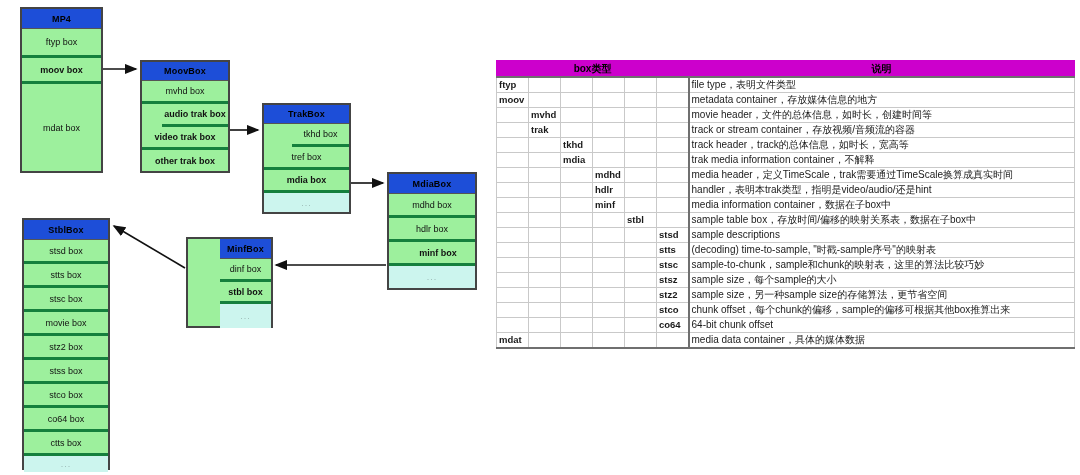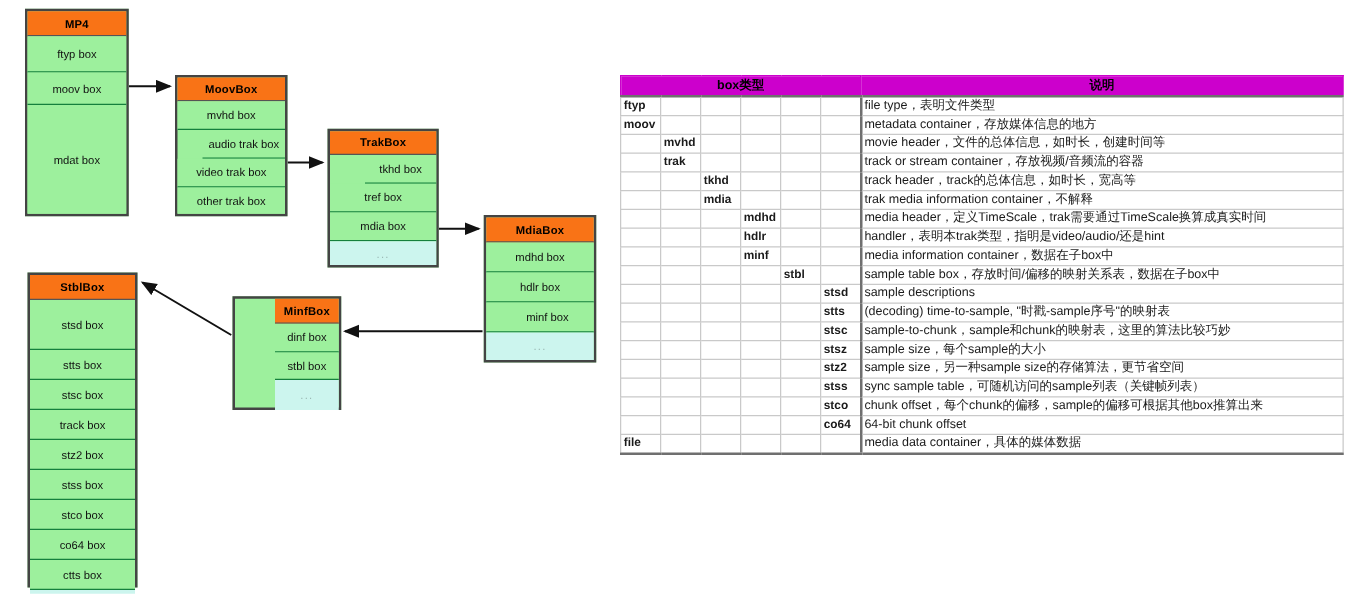--- a/index.html
+++ b/index.html
@@ -5,32 +5,32 @@
   html,body{margin:0;padding:0;}
   body{
     width:1080px;height:475px;background:#ffffff;
     font-family:"Liberation Sans","DejaVu Sans",sans-serif;
     position:relative;overflow:hidden;
   }
   
   #diagram{position:absolute;left:0;top:0;width:495px;height:475px;}
   .box{position:absolute;border:2px solid #444;box-sizing:border-box;background:#9df09d;}
   .box .hdr{
-    background:#f97316;color:#000;font-weight:bold;font-size:9px;
+    background:#1d4ed8;color:#000;font-weight:bold;font-size:9px;
     text-align:center;letter-spacing:.2px;
     display:flex;align-items:center;justify-content:center;
     border-bottom:1px solid #555;box-sizing:border-box;
   }
   .box .row{
     background:#9df09d;color:#111;font-size:9px;text-align:center;
     display:flex;align-items:center;justify-content:center;
-    border-bottom:1px solid #15803d;box-sizing:border-box;
+    border-bottom:3px solid #15803d;box-sizing:border-box;
   }
   .box .row:last-child{border-bottom:none;}
-  .box .row.b{font-weight:normal;text-align:center;}
+  .box .row.b{font-weight:bold;text-align:center;}
   .box .row.dots{background:#ccf5ee;color:#9ab8b4;font-size:9px;letter-spacing:1px;}
   svg.arrows{position:absolute;left:0;top:0;width:495px;height:475px;overflow:visible;}
 
   
   #tablewrap{position:absolute;left:496px;top:60px;width:578px;}
   table.boxtbl{border-collapse:collapse;width:578px;table-layout:fixed;
     font-size:9.5px;color:#1a1a1a;}
   table.boxtbl td,table.boxtbl th{
     border:1px solid #c9c9c9;padding:0 2px;height:14px;line-height:14px;
     overflow:hidden;white-space:nowrap;box-sizing:border-box;}
@@ -96,24 +96,24 @@
 
   <div class="box" style="left:186px;top:237px;width:87px;height:91px;padding-left:32px;">
     <div class="hdr" style="height:20px;">MinfBox</div>
     <div class="row" style="height:23px;">dinf box</div>
     <div class="row b" style="height:22px;">stbl box</div>
     <div class="row dots" style="height:24px;">...</div>
   </div>
 
   <div class="box" style="left:22px;top:218px;width:88px;height:252px;">
     <div class="hdr" style="height:20px;">StblBox</div>
-    <div class="row" style="height:40px;">stsd box</div>
+    <div class="row" style="height:24px;">stsd box</div>
     <div class="row" style="height:24px;">stts box</div>
     <div class="row" style="height:24px;">stsc box</div>
-    <div class="row" style="height:24px;">track box</div>
+    <div class="row" style="height:24px;">movie box</div>
     <div class="row" style="height:24px;">stz2 box</div>
     <div class="row" style="height:24px;">stss box</div>
     <div class="row" style="height:24px;">stco box</div>
     <div class="row" style="height:24px;">co64 box</div>
     <div class="row" style="height:24px;">ctts box</div>
     <div class="row dots" style="height:16px;">...</div>
   </div>
 </div>
 
 <div id="tablewrap">
@@ -268,43 +268,34 @@
           <td></td>
           <td class="k">stz2</td>
           <td class="desc cb edgeR">sample size，另一种sample size的存储算法，更节省空间</td>
         </tr>
         <tr>
           <td class="edgeL"></td>
           <td></td>
           <td></td>
           <td></td>
           <td></td>
-          <td class="k">stss</td>
-          <td class="desc cb edgeR">sync sample table，可随机访问的sample列表（关键帧列表）</td>
-        </tr>
-        <tr>
-          <td class="edgeL"></td>
-          <td></td>
-          <td></td>
-          <td></td>
-          <td></td>
           <td class="k">stco</td>
           <td class="desc cb edgeR">chunk offset，每个chunk的偏移，sample的偏移可根据其他box推算出来</td>
         </tr>
         <tr>
           <td class="edgeL"></td>
           <td></td>
           <td></td>
           <td></td>
           <td></td>
           <td class="k">co64</td>
           <td class="desc cb edgeR">64-bit chunk offset</td>
         </tr>
         <tr class="outer-bot">
-          <td class="edgeL k">file</td>
+          <td class="edgeL k">mdat</td>
           <td></td>
           <td></td>
           <td></td>
           <td></td>
           <td></td>
           <td class="desc cb edgeR">media data container，具体的媒体数据</td>
         </tr>
       </tbody>
   </table>
 </div>

